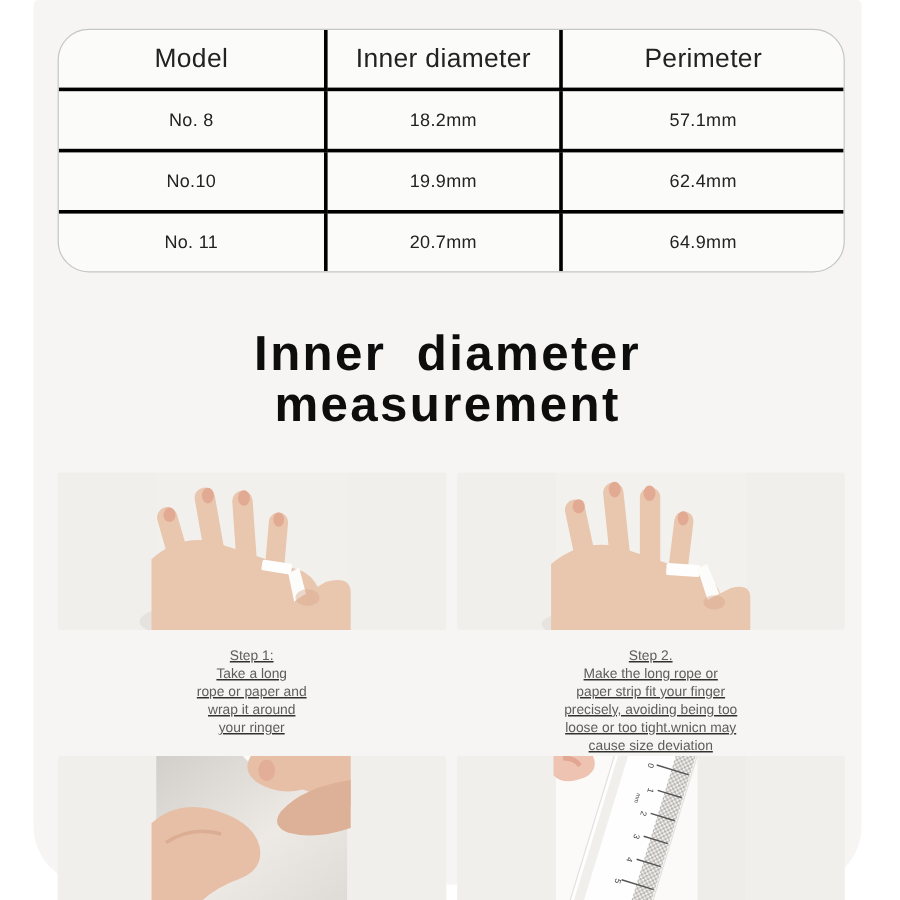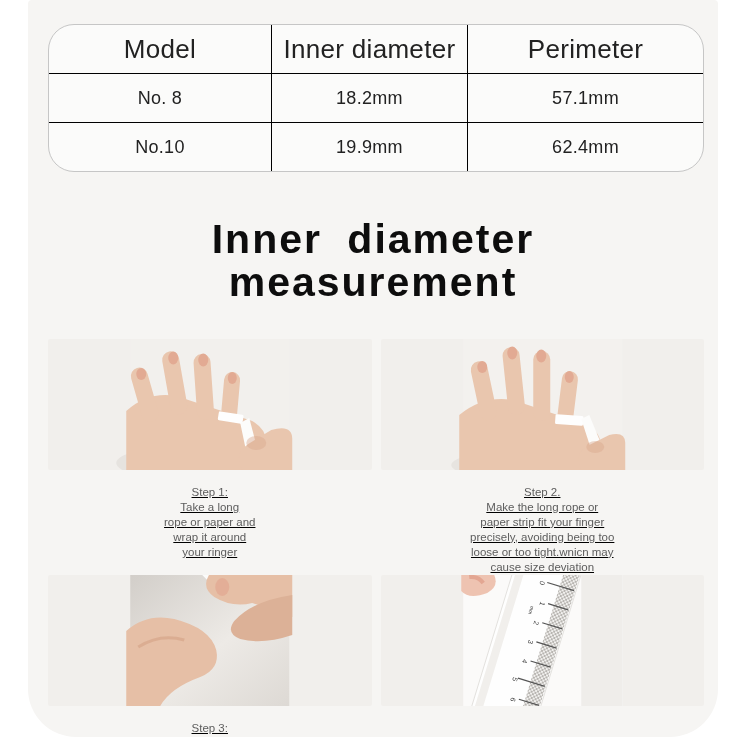--- a/index.html
+++ b/index.html
@@ -16,24 +16,24 @@
     margin:24px 14px 0 20px;
     border:1px solid #c6c6c6;border-radius:26px;overflow:hidden;
     background:#fbfbfa;
   }
   table.size-table{width:100%;border-collapse:collapse;table-layout:fixed;}
   table.size-table col.c1{width:34%;}
   table.size-table col.c2{width:30%;}
   table.size-table col.c3{width:36%;}
   table.size-table th,table.size-table td{
     height:46px;text-align:center;vertical-align:middle;
-    font-weight:400;color:#222222;border:1px solid #000000;
-    font-size:18px;letter-spacing:.3px;
-  }
-  table.size-table th{font-size:26px;}
+    font-weight:400;color:#222222;border:3px solid #000000;
+    font-size:15px;letter-spacing:.3px;
+  }
+  table.size-table th{font-size:22px;}
   table.size-table tr:first-child th{border-top:none;}
   table.size-table tr:last-child td{border-bottom:none;}
   table.size-table th:first-child,table.size-table td:first-child{border-left:none;}
   table.size-table th:last-child,table.size-table td:last-child{border-right:none;}
   
   .heading{
     margin-top:46px;text-align:center;color:#0d0d0d;
     font-size:41px;font-weight:800;line-height:1.06;
     letter-spacing:2px;word-spacing:12px;
   }
@@ -73,20 +73,25 @@
       </tr>
       <tr>
         <td>No. 8</td>
         <td>18.2mm</td>
         <td>57.1mm</td>
       </tr>
       <tr>
         <td>No.10</td>
         <td>19.9mm</td>
         <td>62.4mm</td>
+      </tr>
+      <tr>
+        <td>No. 11</td>
+        <td>20.7mm</td>
+        <td>64.9mm</td>
       </tr>
     </tbody>
       </table>
   </div>
 
   <div class="heading">
     <div>Inner diameter</div>
     <div>measurement</div>
   </div>
 

